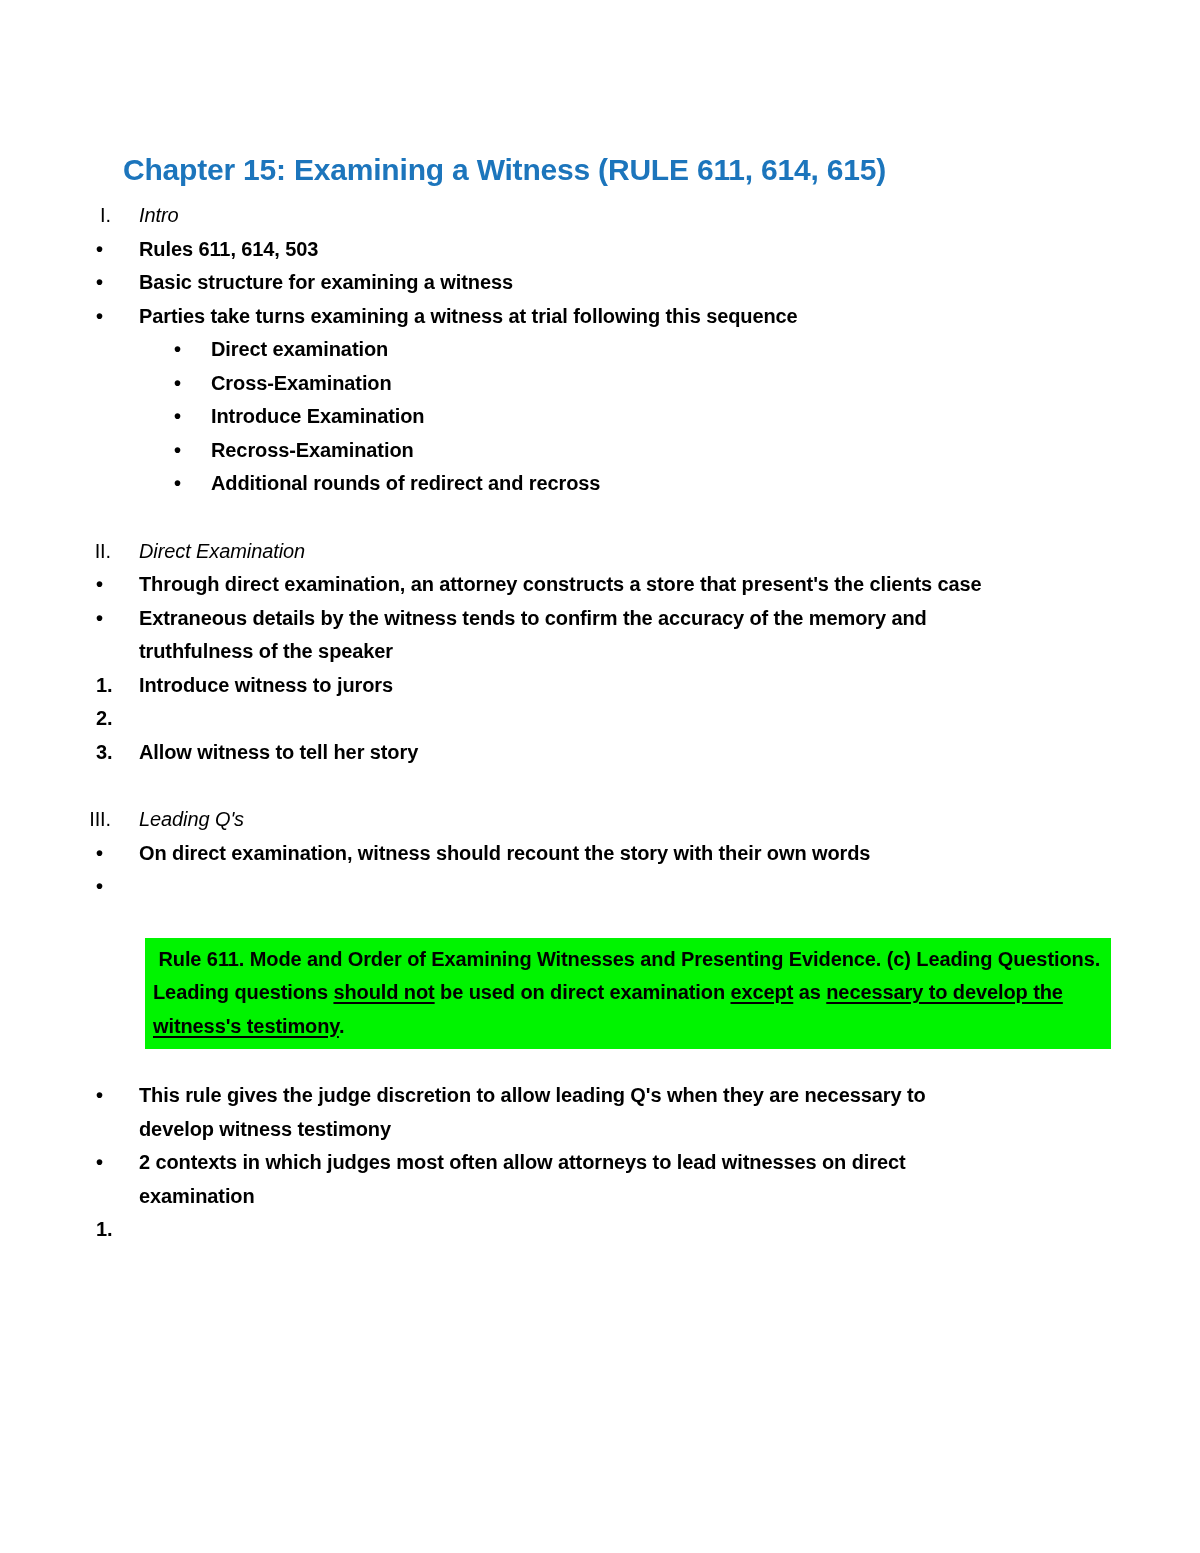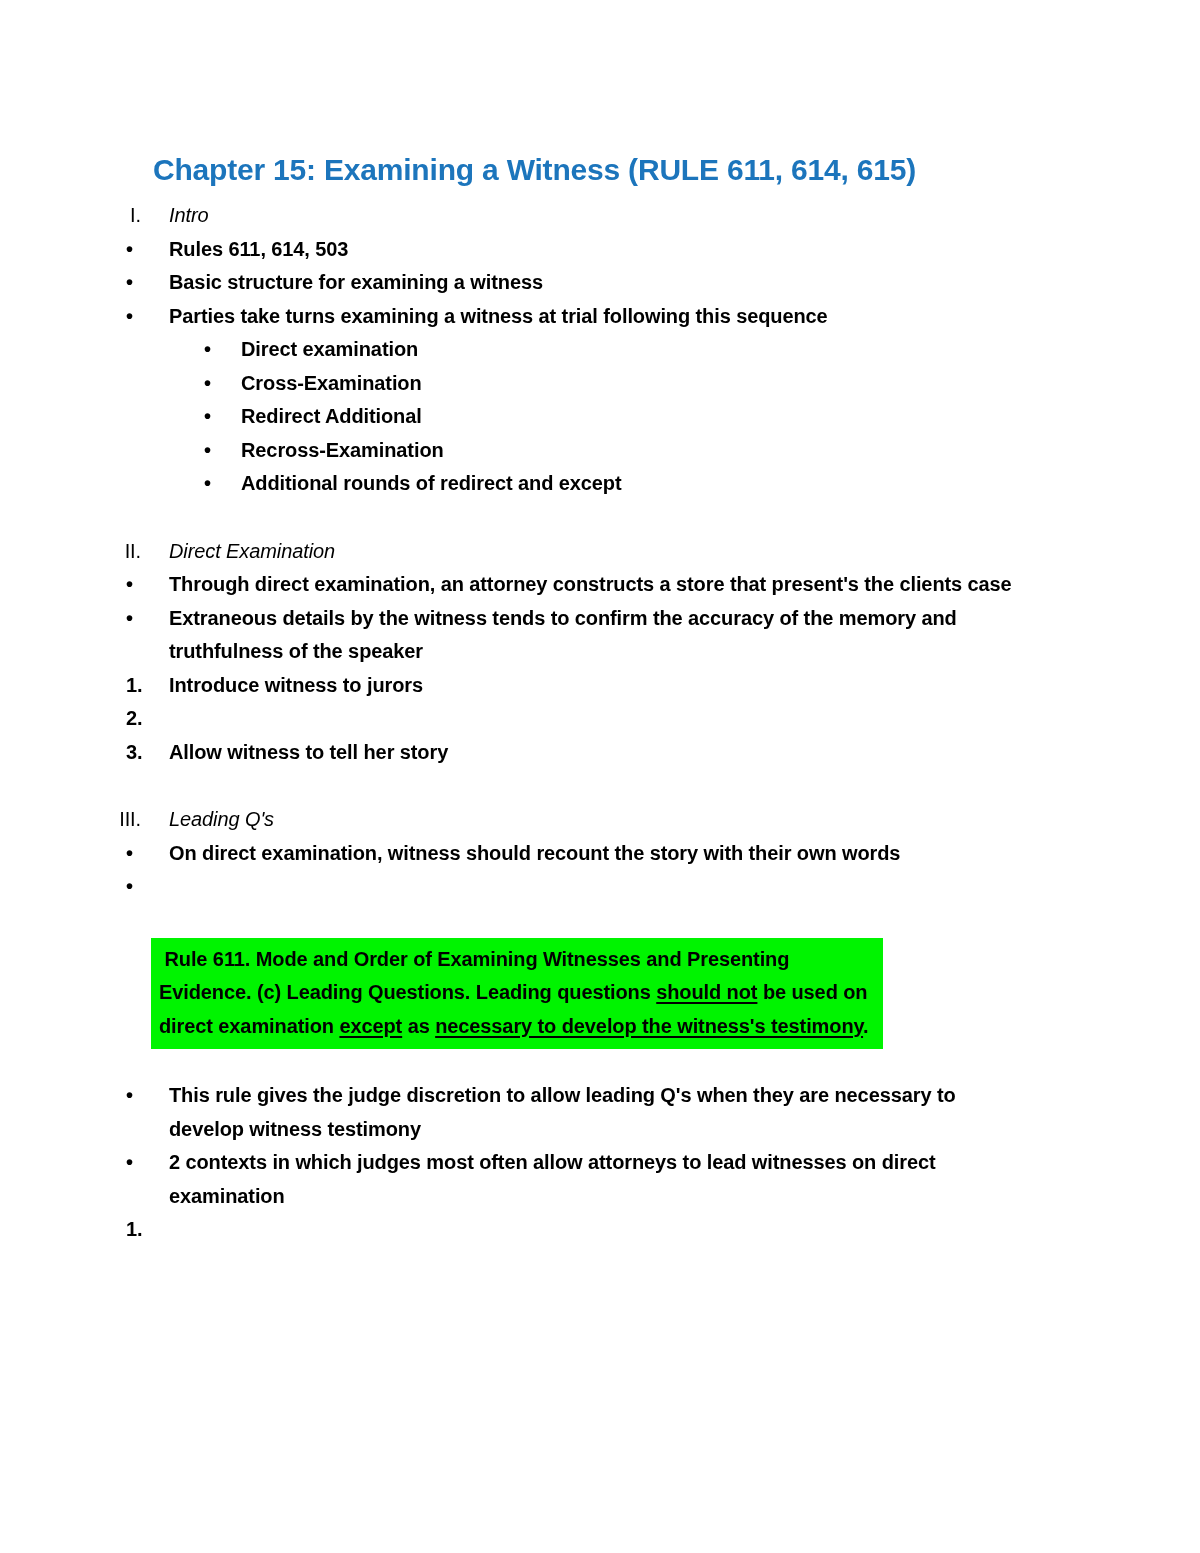--- a/index.html
+++ b/index.html
@@ -2,21 +2,21 @@
 <html><head>
 <meta charset="utf-8">
 <style>
   html, body { margin: 0; padding: 0; background: #ffffff; }
   body {
     width: 1200px; height: 1553px;
     font-family: "Liberation Sans", sans-serif;
     color: #000000;
     overflow: hidden;
   }
-  .page { padding: 148px 120px 0 108px; box-sizing: border-box; }
+  .page { padding: 148px 120px 0 78px; box-sizing: border-box; }
 
   .title {
     margin: 0 0 7px 45px;
     max-width: 810px;
     font-size: 30px;
     font-weight: bold;
     line-height: 44px;
     letter-spacing: -0.2px;
   }
 
@@ -34,22 +34,22 @@
   .mk.num   { padding-left: 18px; }
   .txt { max-width: 860px; }
   .head-txt { font-weight: normal; font-style: italic; }
 
   .lvl2 { margin-left: 61px; }
   .mk2 { flex: none; width: 72px; box-sizing: border-box; padding-left: 35px; }
 
   .gap { height: 34px; }
 
   .rule-box {
-    margin: 34px 0 30px 43px;
-    width: 732px;
+    margin: 34px 0 30px 67px;
+    width: 966px;
     box-sizing: border-box;
     padding: 5px 8px 6px 8px;
     font-size: 20px;
     font-weight: bold;
     line-height: 33.5px;
     letter-spacing: -0.1px;
   }
   .rule-box .u { text-decoration: underline; text-decoration-thickness: 2px; text-underline-offset: 3px; }
 </style>
 </head>
@@ -78,29 +78,29 @@
   <div class="row lvl2">
     <span class="mk2">•</span>
     <span class="txt">Direct examination</span>
   </div>
   <div class="row lvl2">
     <span class="mk2">•</span>
     <span class="txt">Cross-Examination</span>
   </div>
   <div class="row lvl2">
     <span class="mk2">•</span>
-    <span class="txt">Redirect Additional</span>
+    <span class="txt">Introduce Examination</span>
   </div>
   <div class="row lvl2">
     <span class="mk2">•</span>
     <span class="txt">Recross-Examination</span>
   </div>
   <div class="row lvl2">
     <span class="mk2">•</span>
-    <span class="txt">Additional rounds of redirect and except</span>
+    <span class="txt">Additional rounds of redirect and recross</span>
   </div>
 
   <div class="gap"></div>
 
   <div class="row">
     <span class="mk roman">II.</span>
     <span class="txt head-txt">Direct Examination</span>
   </div>
   <div class="row">
     <span class="mk bul">•</span>

